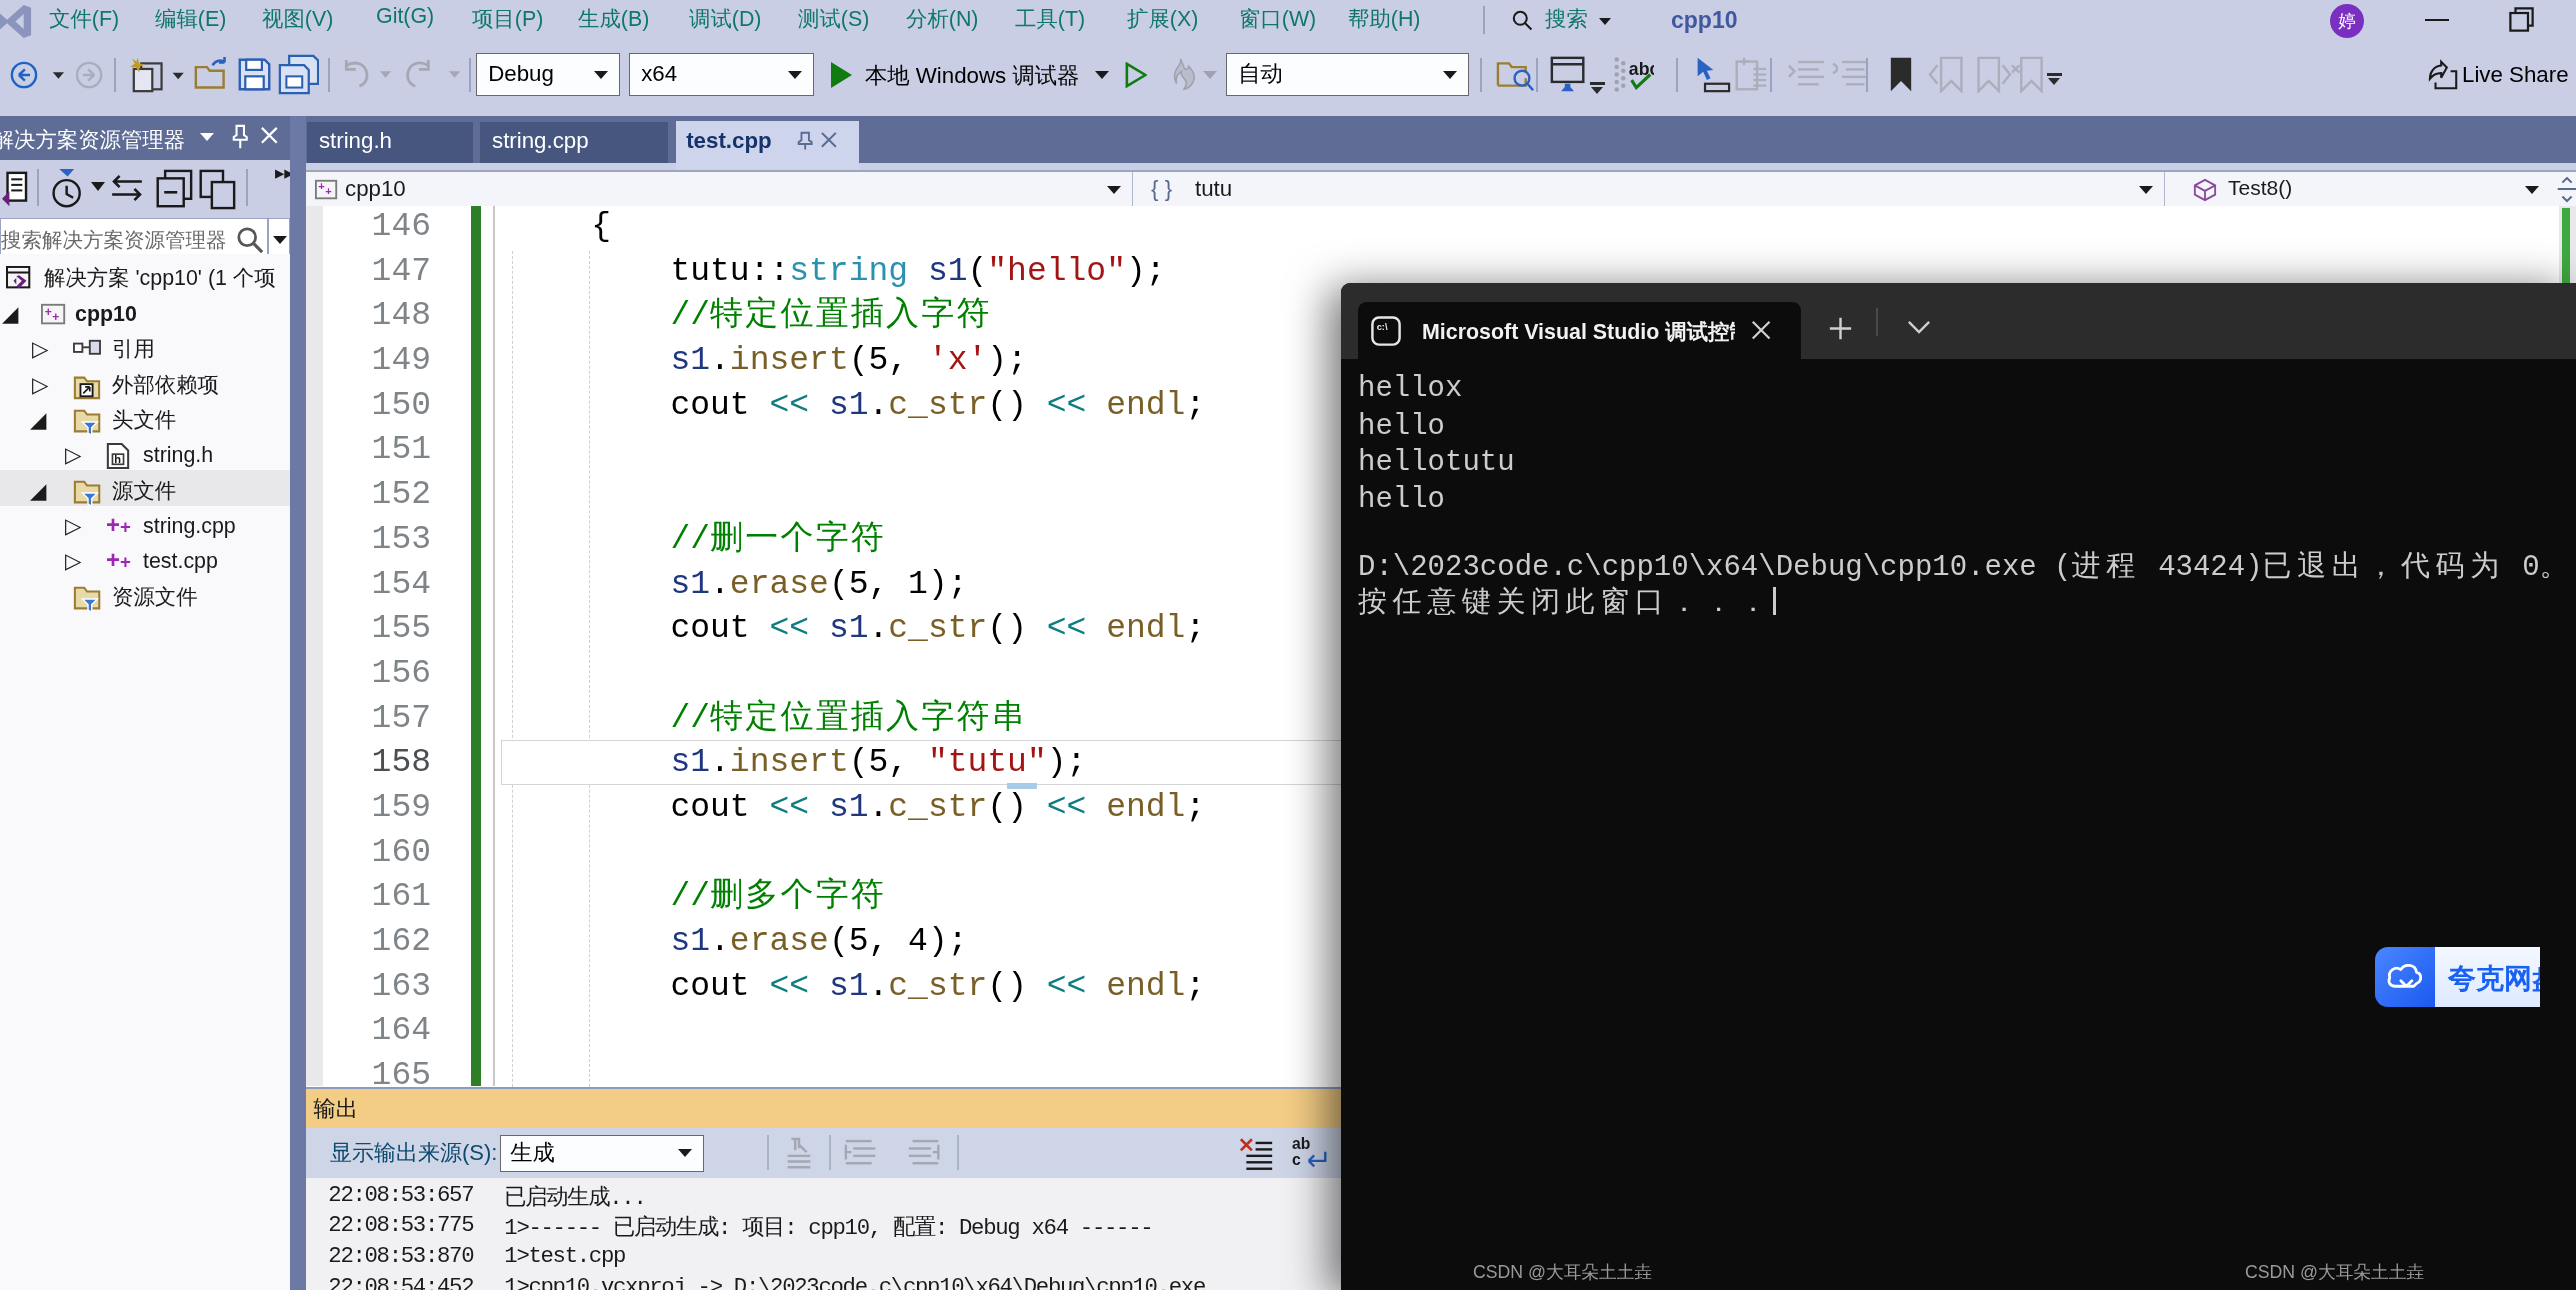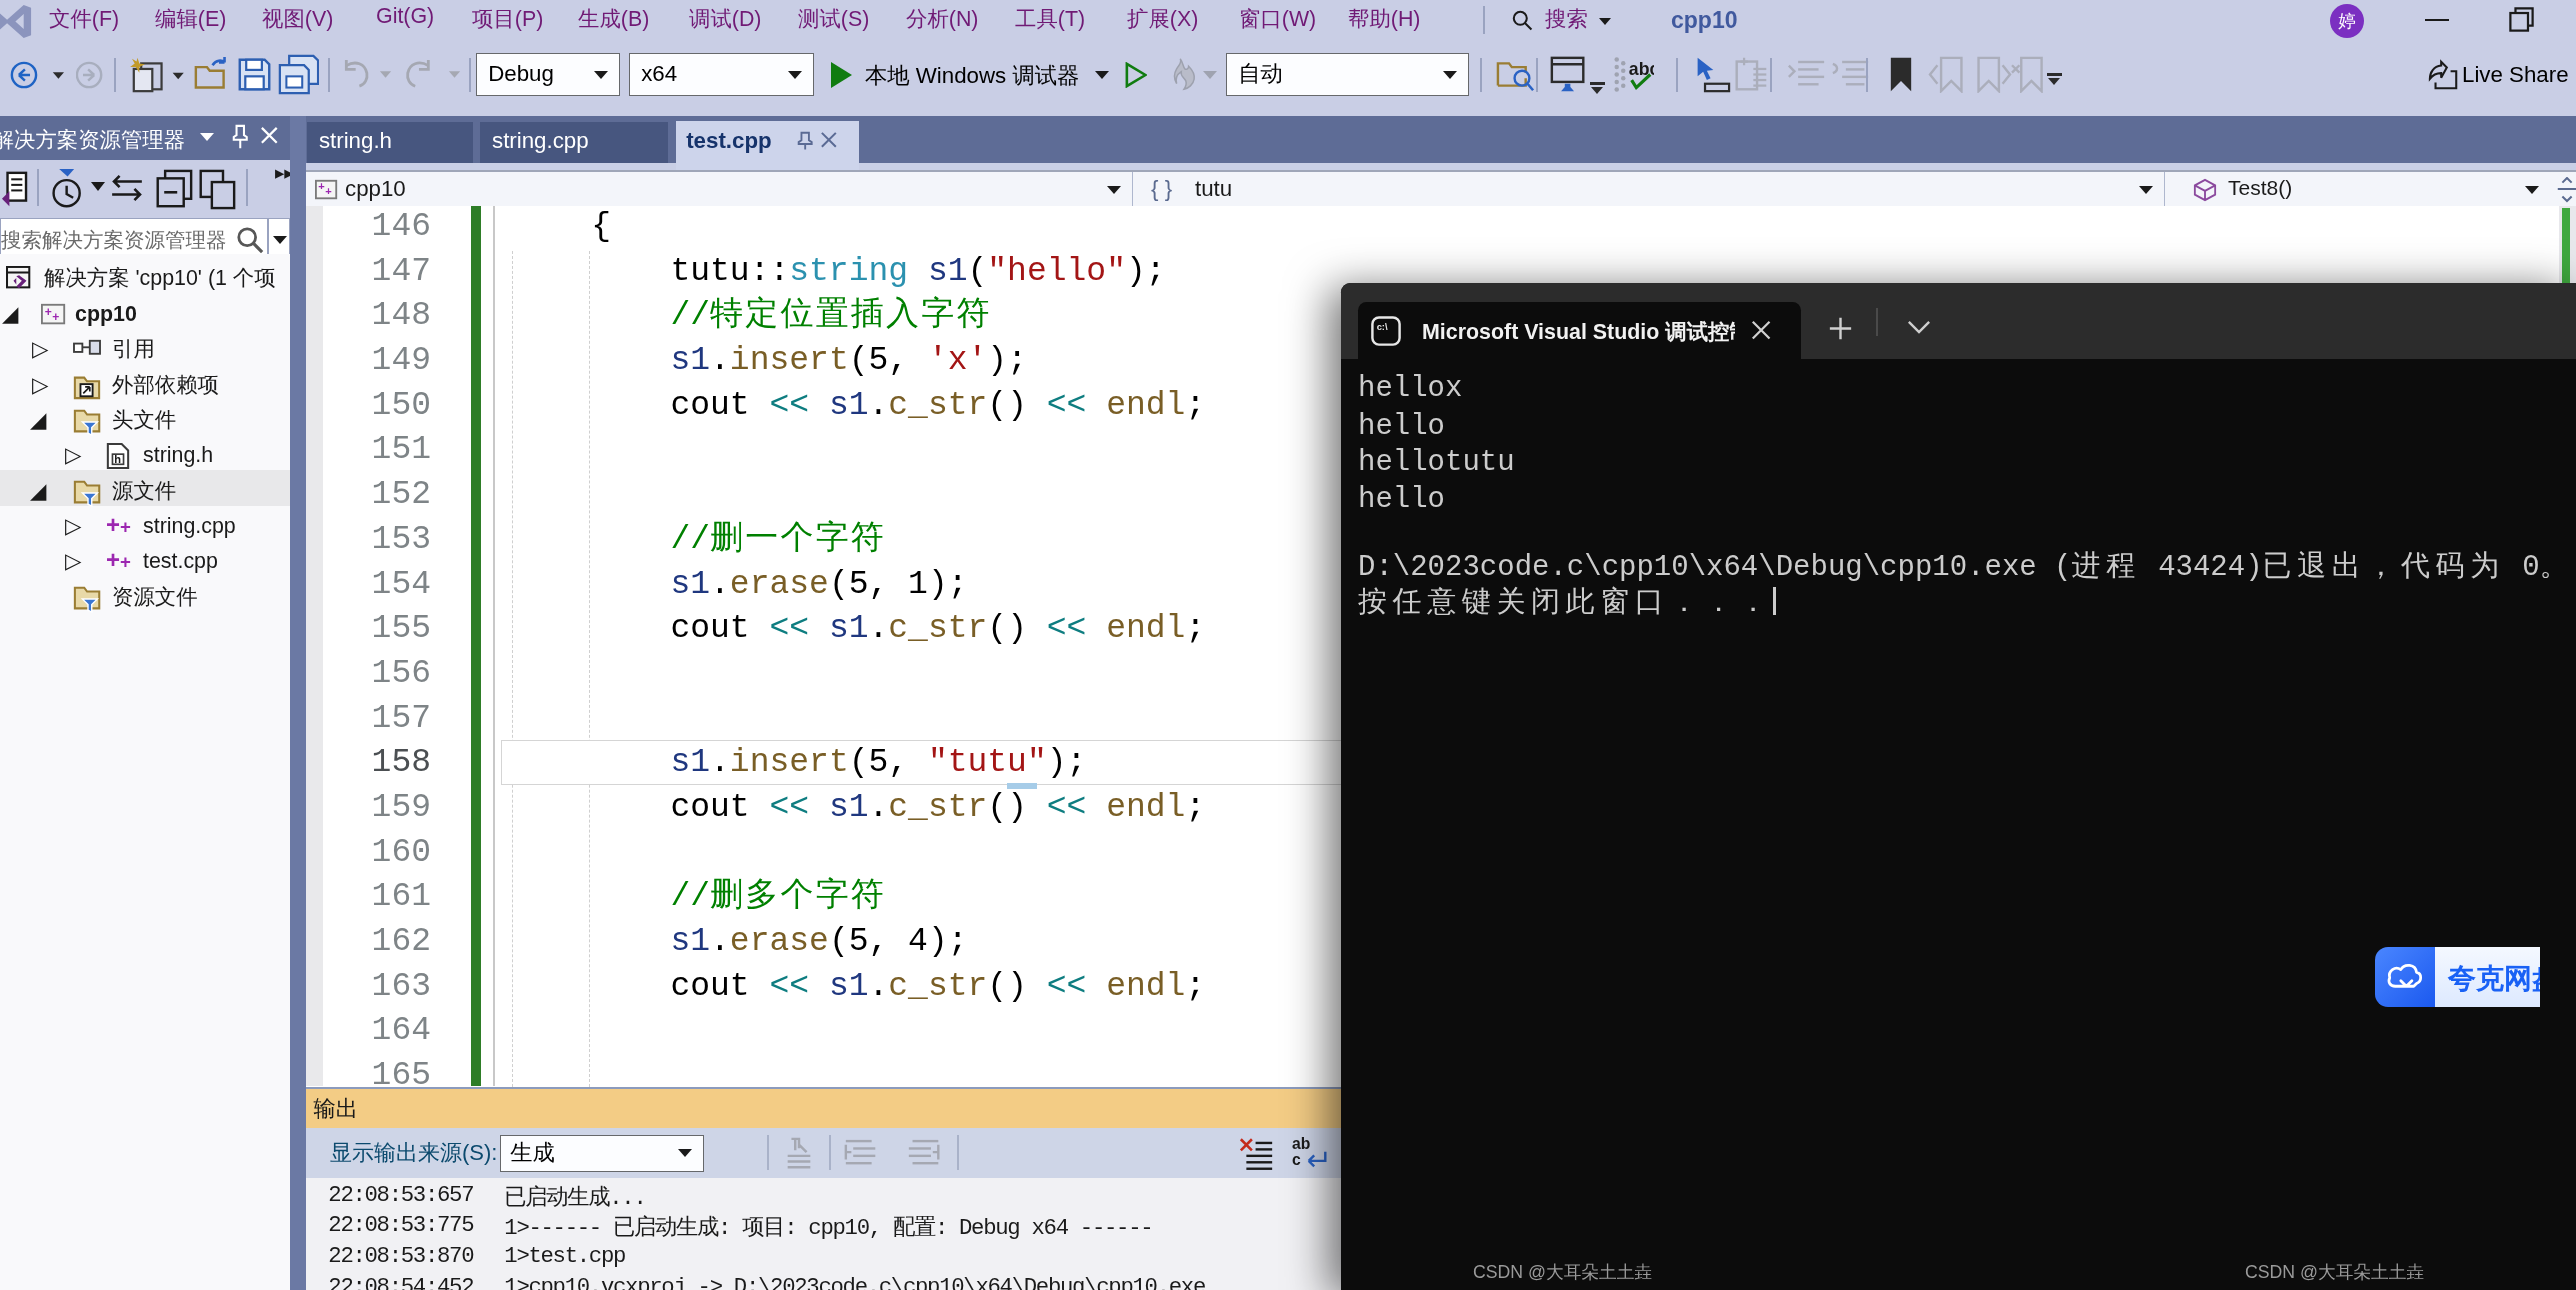--- a/index.html
+++ b/index.html
@@ -1,21 +1,21 @@
 <!DOCTYPE html>
 <html style="font-size:15px"><head><meta charset="utf-8">
 <style>
 html,body{margin:0;padding:0;}
 #root{position:relative;width:2576px;height:1291px;overflow:hidden;background:#fff;
   font-family:"Liberation Sans",sans-serif;}
 .abs{position:absolute;}
 .mono{font-family:"Liberation Mono",monospace;}
 
 #titlebar{left:0;top:0;width:2576px;height:41px;background:#C9CEE5;z-index:2;}
-.menuitem{top:3.7px;font-size:21.4px;color:#701a75;white-space:nowrap;}
+.menuitem{top:3.7px;font-size:21.4px;color:#0f766e;white-space:nowrap;}
 
 #toolbar{left:0;top:0;width:2576px;height:116px;background:#C9CEE5;}
 .combo{position:absolute;background:#FCFDFF;border:1.9px solid #66686B;box-sizing:border-box;
   font-size:22.3px;color:#000;}
 .combo .ca{position:absolute;right:11.2px;top:50%;margin-top:-3.7px;width:0;height:0;
   border-left:7.4px solid transparent;border-right:7.4px solid transparent;border-top:8.4px solid #1a1a1a;}
 .tsep{position:absolute;width:1.9px;background:#9AA3C0;}
 
 #solx{left:0;top:116px;width:290px;height:1174px;background:#F9F9FB;}
 #solxhead{left:0;top:0;width:290px;height:44px;background:#5E6C96;color:#FFF;}
@@ -433,20 +433,21 @@
     </div>
     <div class="abs mono" id="code" style="left:0;top:90px;width:2270px;height:880px">
       <div class="codeline" style="top:-1.9px">    {</div>
       <div class="codeline" style="top:43px">        tutu::<span class="t-type">string</span> <span class="t-var">s1</span>(<span class="t-str">"hello"</span>);</div>
       <div class="codeline" style="top:87px"><span class="t-com">        //<span>特定位置插入字符</span></span></div>
       <div class="codeline" style="top:132px">        <span class="t-var">s1</span>.<span class="t-fn">insert</span>(5, <span class="t-str">'x'</span>);</div>
       <div class="codeline" style="top:177px">        cout <span class="t-op">&lt;&lt;</span> <span class="t-var">s1</span>.<span class="t-fn">c_str</span>() <span class="t-op">&lt;&lt;</span> <span class="t-fn">endl</span>;</div>
       <div class="codeline" style="top:311px"><span class="t-com">        //<span>删一个字符</span></span></div>
       <div class="codeline" style="top:356px">        <span class="t-var">s1</span>.<span class="t-fn">erase</span>(5, 1);</div>
       <div class="codeline" style="top:400px">        cout <span class="t-op">&lt;&lt;</span> <span class="t-var">s1</span>.<span class="t-fn">c_str</span>() <span class="t-op">&lt;&lt;</span> <span class="t-fn">endl</span>;</div>
+      <div class="codeline" style="top:490px"><span class="t-com">        //<span>特定位置插入字符串</span></span></div>
       <div class="codeline" style="top:534px">        <span class="t-var">s1</span>.<span class="t-fn">insert</span>(5, <span class="t-str">"tutu"</span>);</div>
       <div class="codeline" style="top:579px">        cout <span class="t-op">&lt;&lt;</span> <span class="t-var">s1</span>.<span class="t-fn">c_str</span>() <span class="t-op">&lt;&lt;</span> <span class="t-fn">endl</span>;</div>
       <div class="codeline" style="top:668px"><span class="t-com">        //<span>删多个字符</span></span></div>
       <div class="codeline" style="top:713px">        <span class="t-var">s1</span>.<span class="t-fn">erase</span>(5, 4);</div>
       <div class="codeline" style="top:758px">        cout <span class="t-op">&lt;&lt;</span> <span class="t-var">s1</span>.<span class="t-fn">c_str</span>() <span class="t-op">&lt;&lt;</span> <span class="t-fn">endl</span>;</div>
     </div>
     <div class="abs" style="left:2253px;top:90px;width:17px;height:193px;background:#E8E8EC">
       <div class="abs" style="left:2.8px;top:1.9px;width:8.4px;height:93px;background:#3FA83F"></div>
     </div>
   </div>

